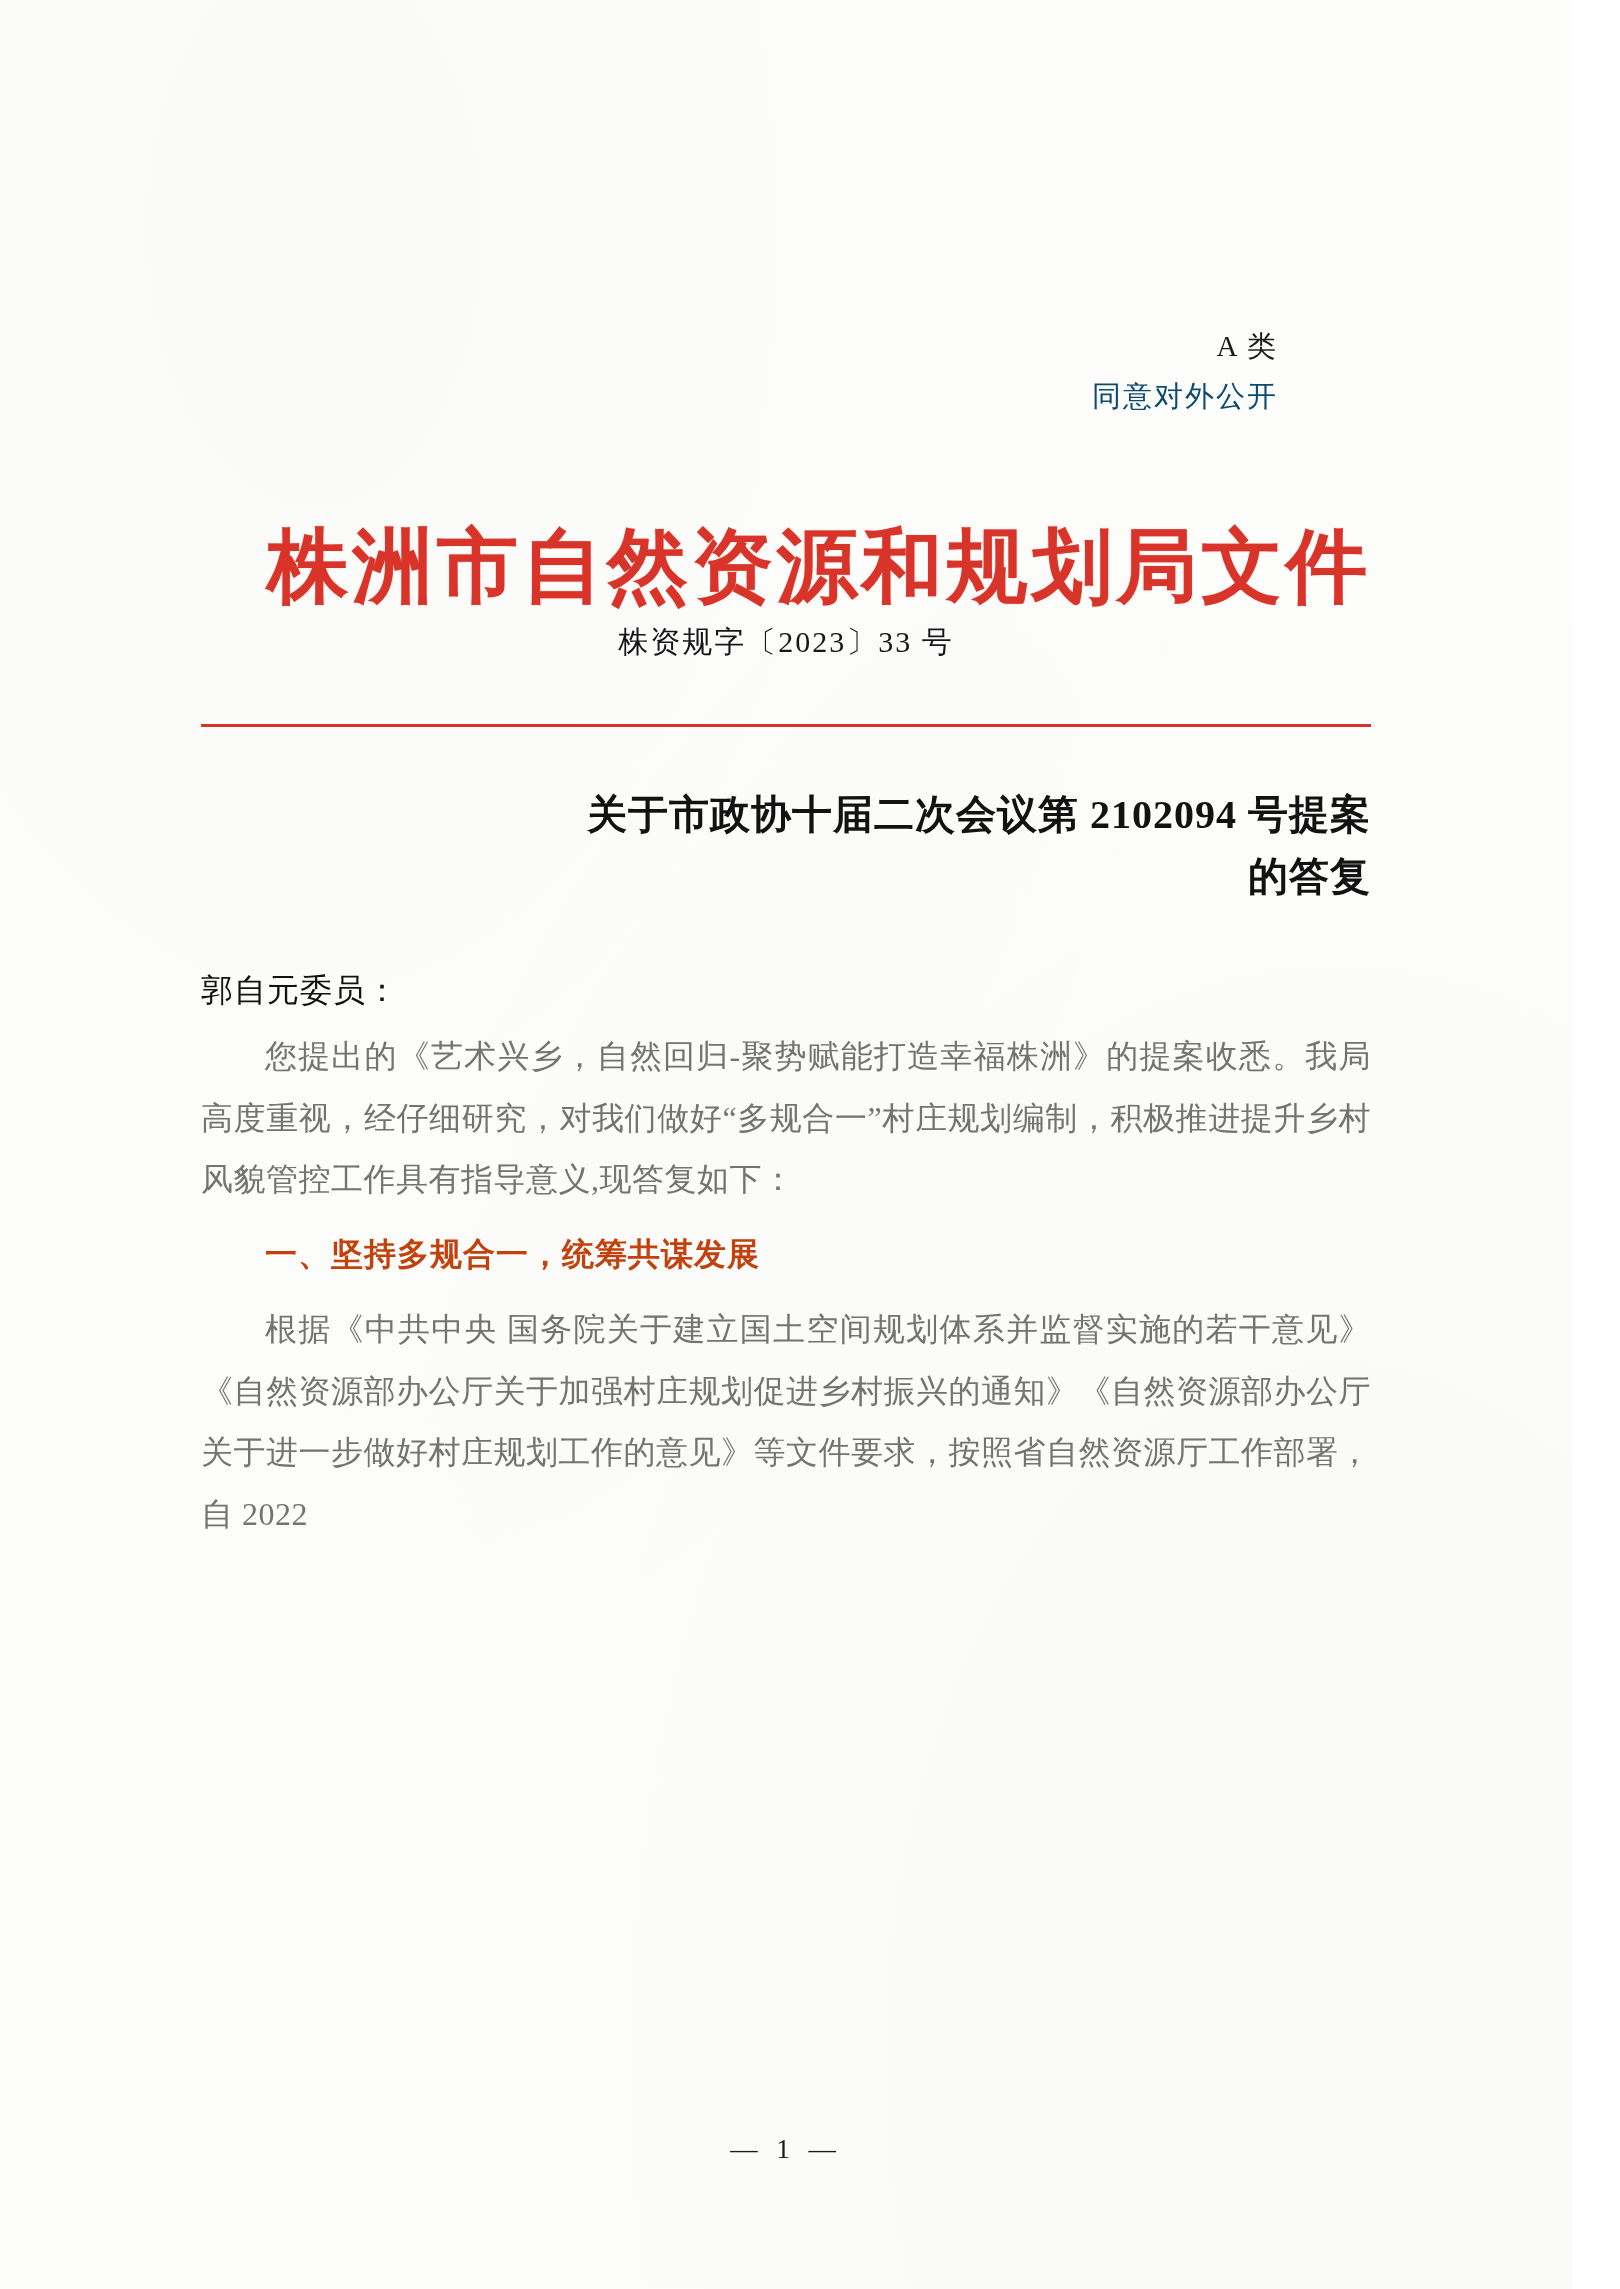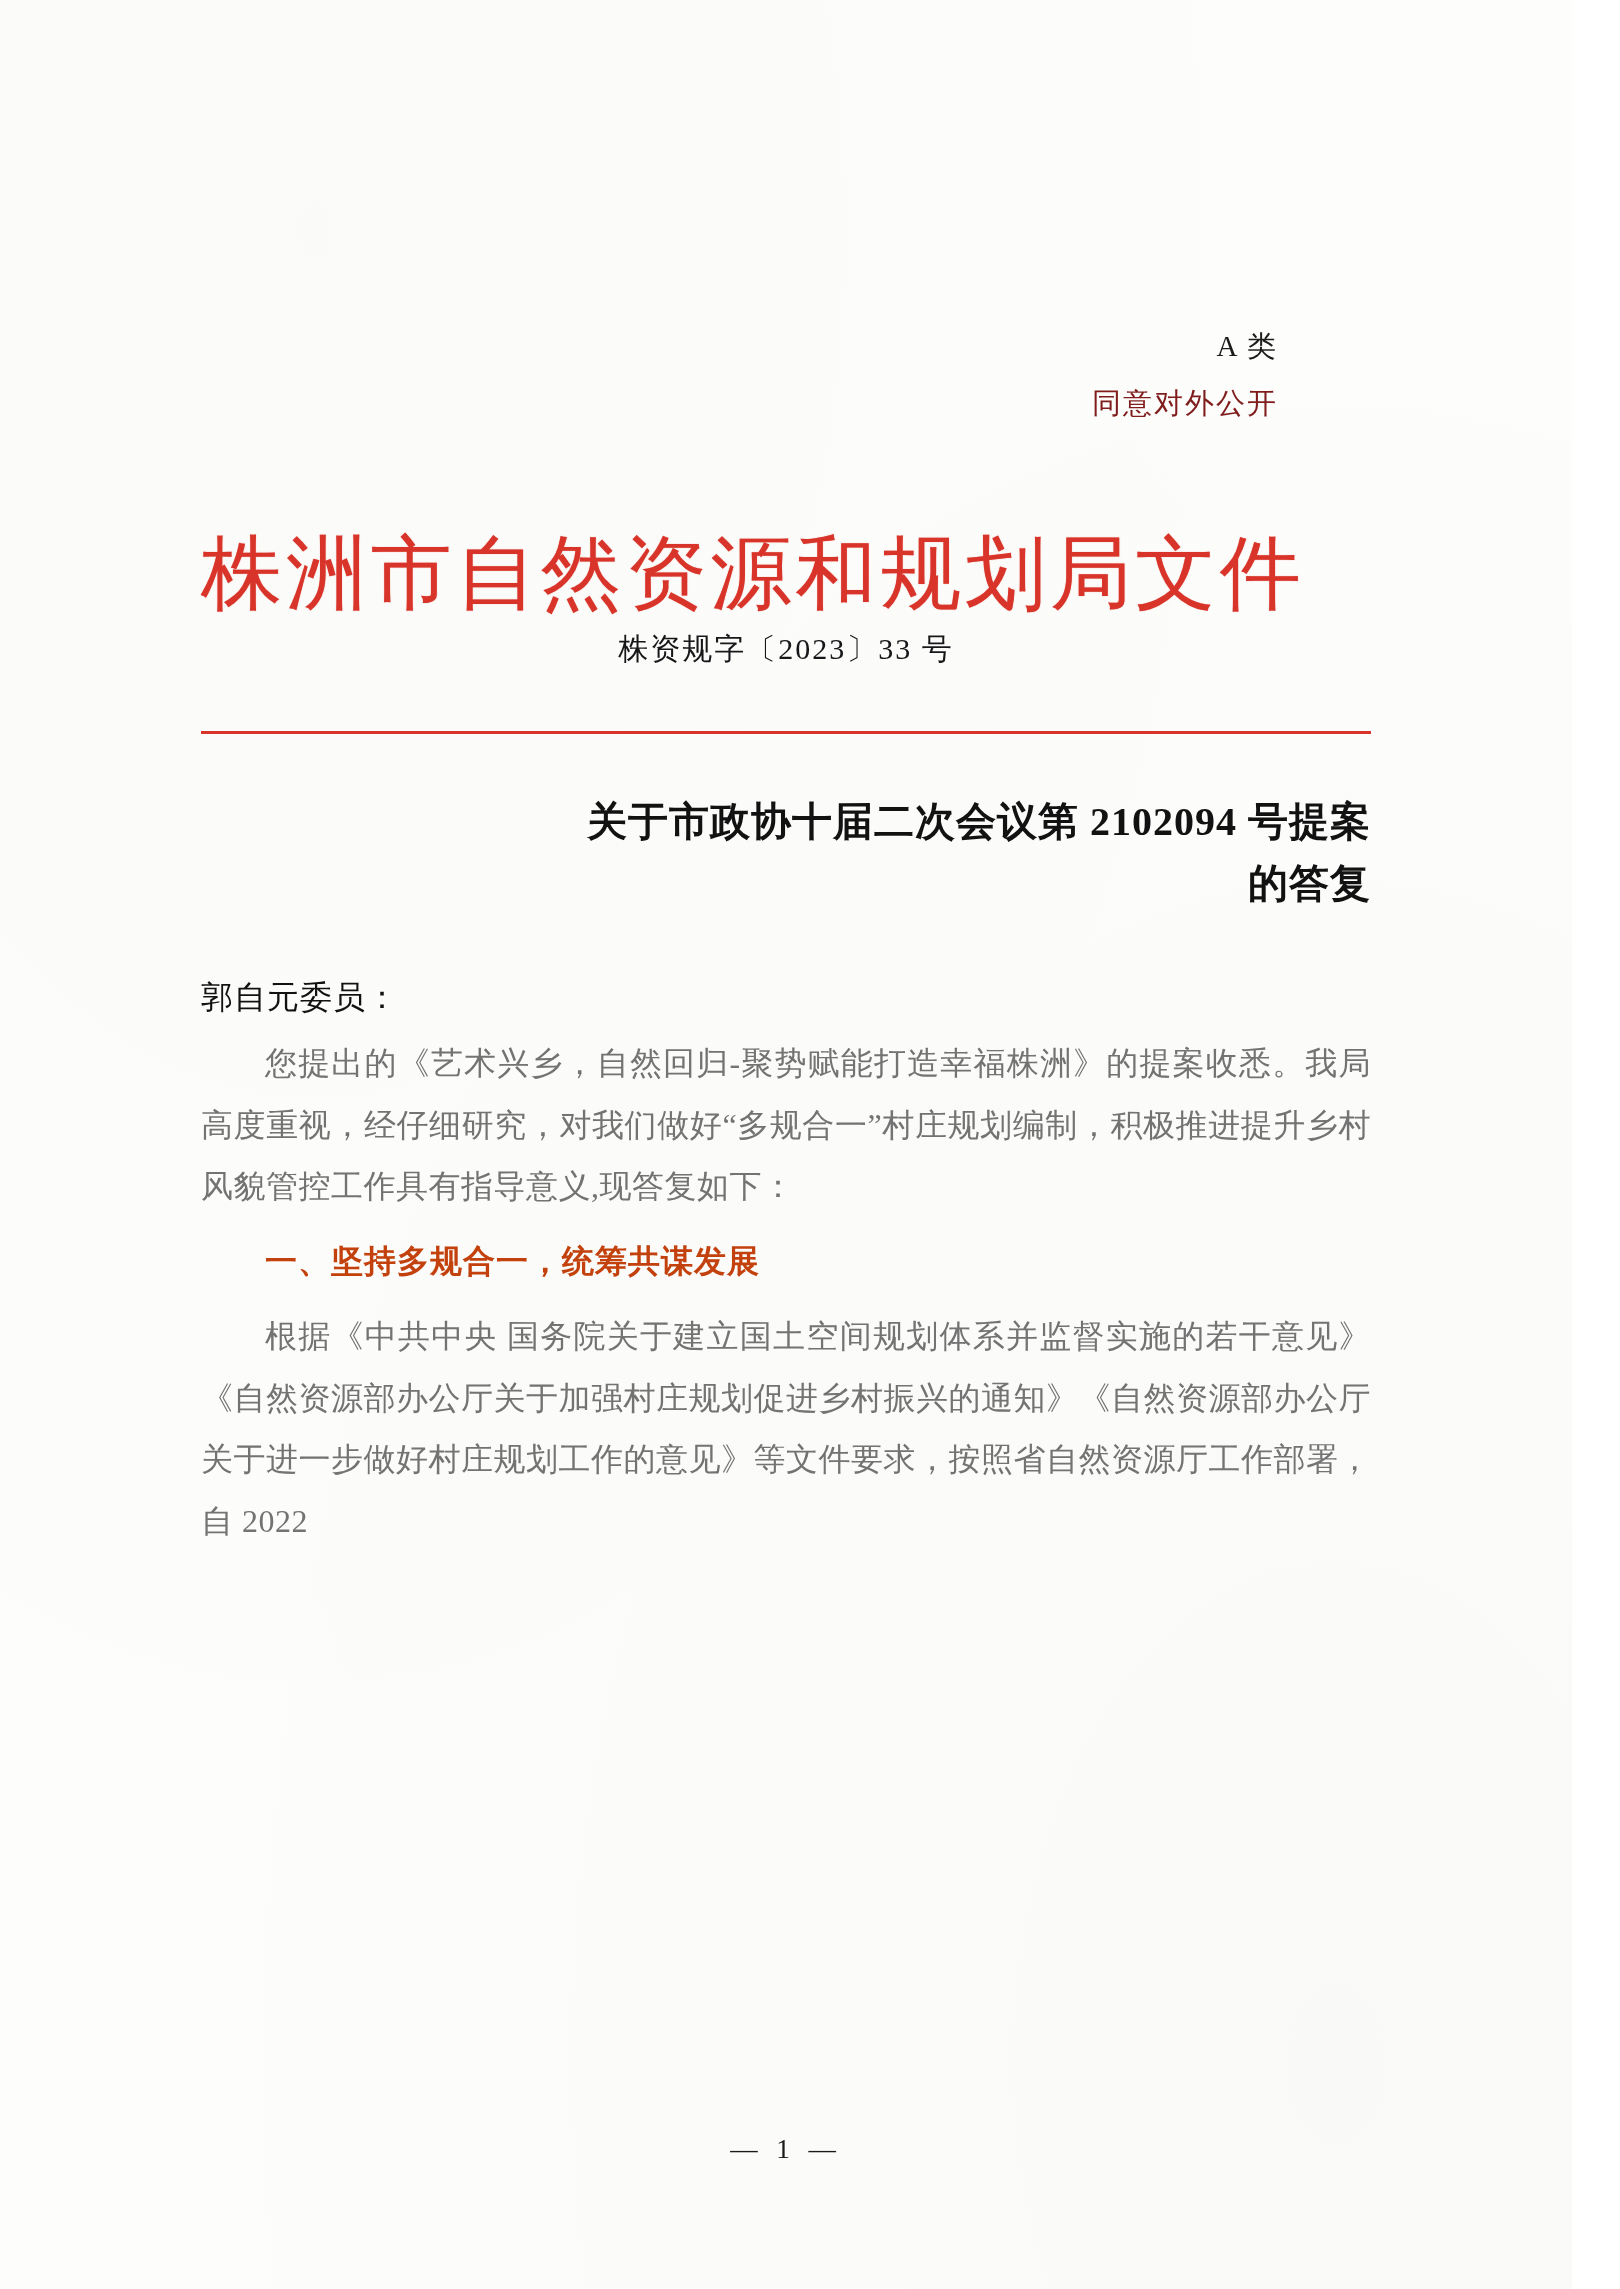--- a/index.html
+++ b/index.html
@@ -46,31 +46,31 @@
     color: #1b1b1b;
     margin-top: 323px;
     line-height: 1.6;
     font-family: "Liberation Serif", "DejaVu Serif", serif;
   }
   .public-mark {
     text-align: right;
     padding-right: 93px;
     font-size: 29px;
     letter-spacing: 2px;
-    color: #7f1d1d;
-    margin-top: 11px;
+    color: #0c4a6e;
+    margin-top: 4px;
     line-height: 1.6;
   }
 
   .masthead {
     margin-top: 93px;
-    text-align: left;
+    text-align: right;
     color: #d8342a;
     font-size: 81px;
-    font-weight: normal;
+    font-weight: bold;
     letter-spacing: 3.9px;
     font-family: "DejaVu Serif", "Liberation Serif", serif;
     text-shadow: 0 0 1px rgba(216,52,42,0.6);
     white-space: nowrap;
   }
 
   .doc-number {
     text-align: center;
     font-size: 30px;
     letter-spacing: 2px;

